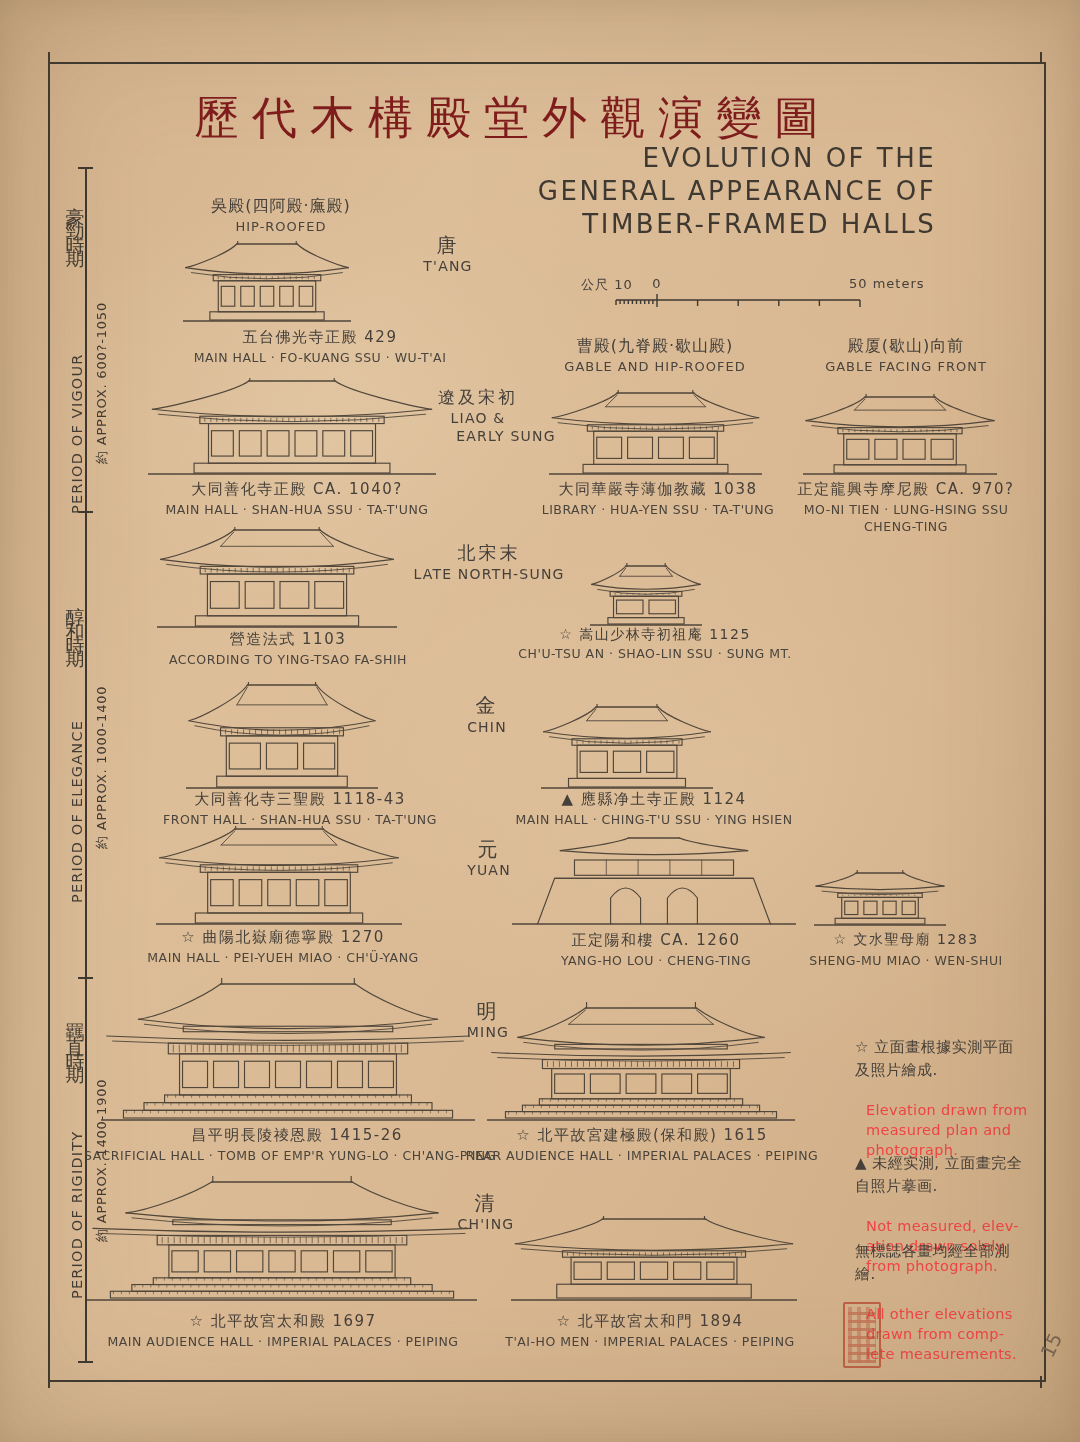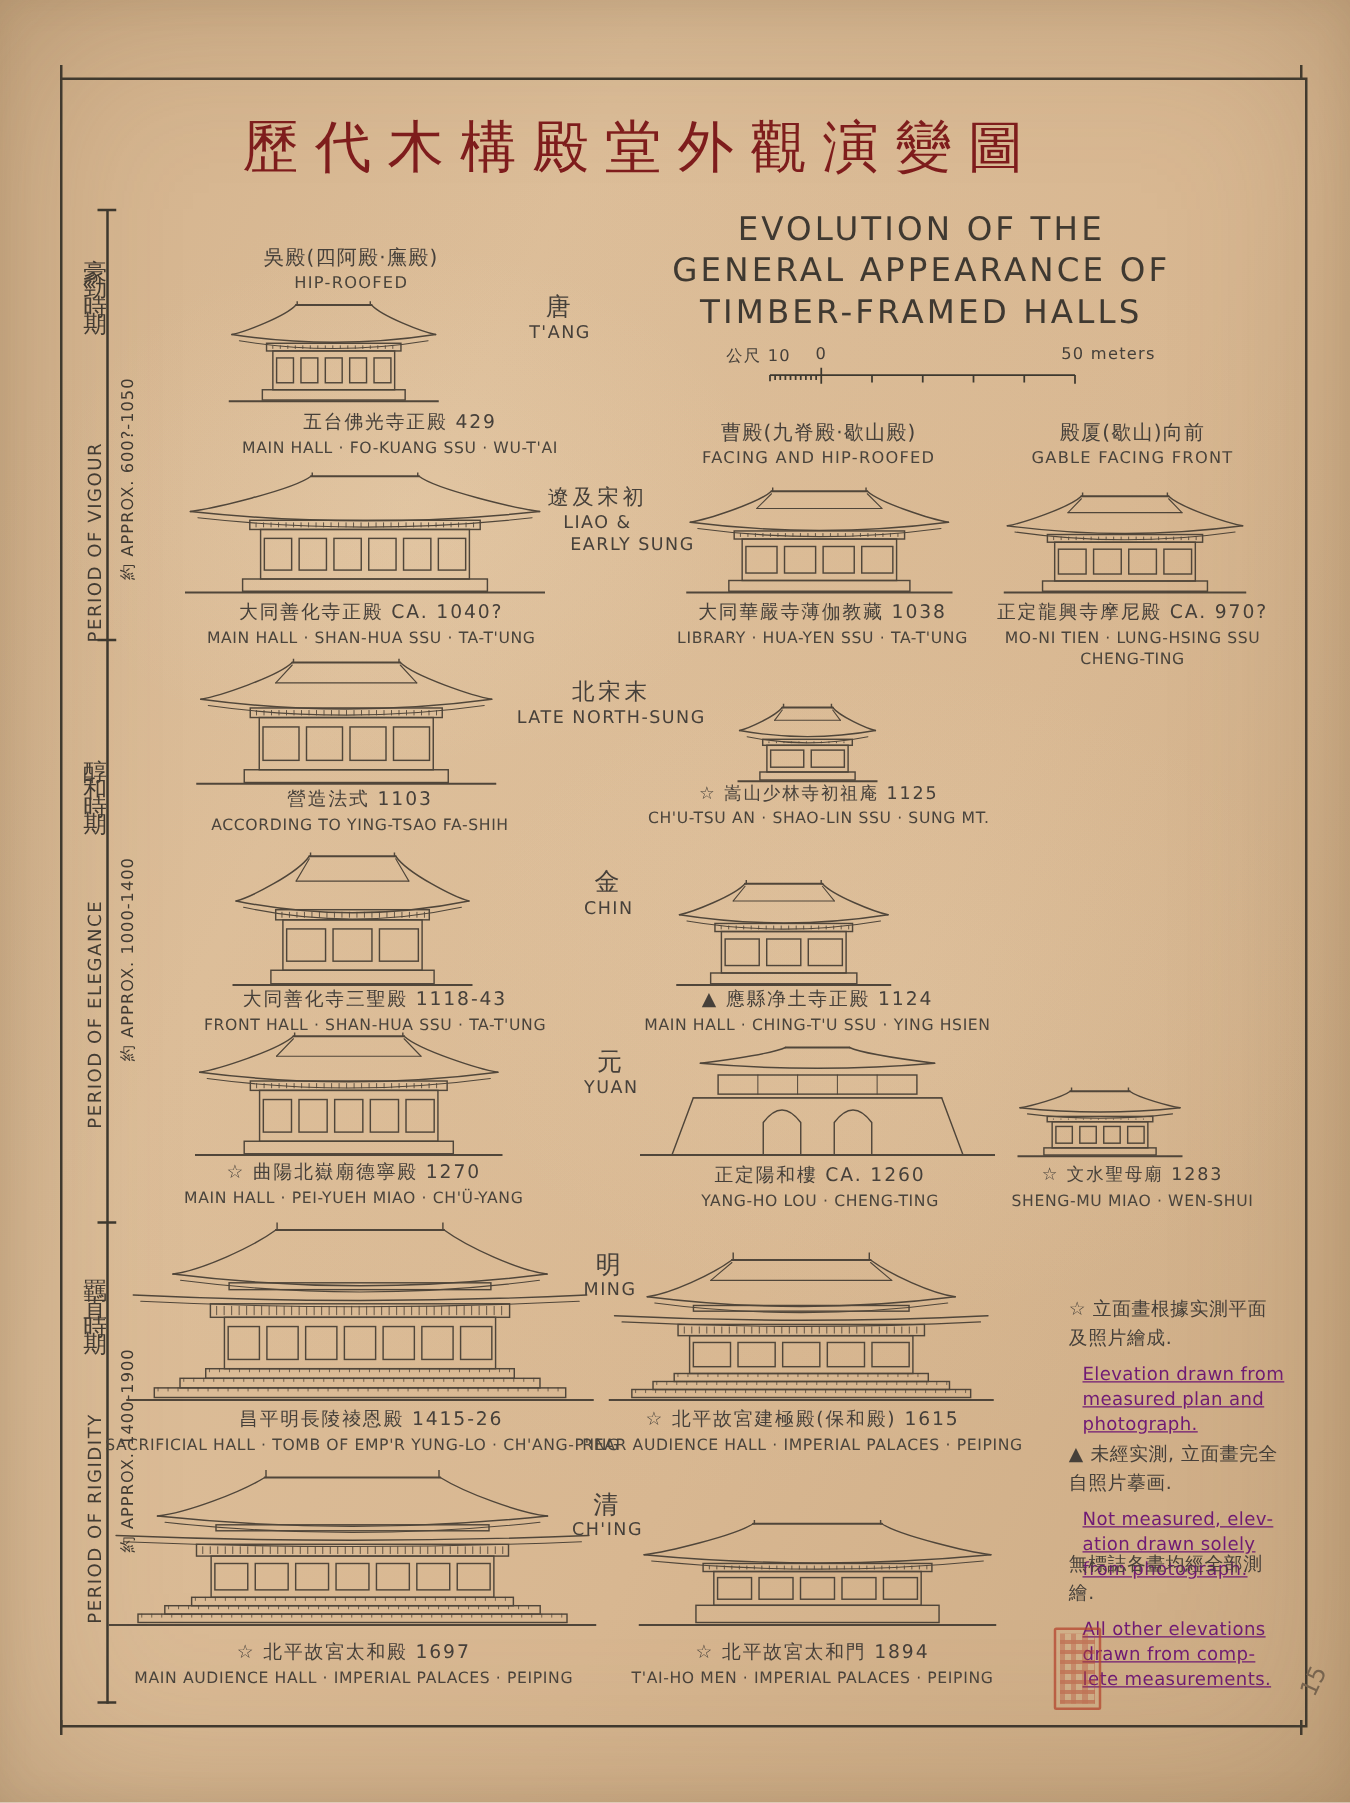--- a/index.html
+++ b/index.html
@@ -29,41 +29,41 @@
   .cap-en{font-size:12.5px;letter-spacing:.5px;white-space:nowrap;color:#4a443c;}
   .period-cn{writing-mode:vertical-rl;text-orientation:upright;font-size:19px;letter-spacing:14px;color:#413b33;}
   .rot{transform:rotate(-90deg);transform-origin:0 0;white-space:nowrap;font-size:14.5px;letter-spacing:1.2px;color:#413b33;}
   .rot.range{font-size:13px;letter-spacing:.8px;}
   .axis-line{width:2px;background:#3d382f;}
   .axis-tick{height:2px;width:15px;background:#3d382f;}
   .overshoot{background:#3d382f;}
   .scale-label{font-size:13px;letter-spacing:1px;white-space:nowrap;}
   .legend{width:174px;}
   .leg-cn{font-size:15px;line-height:1.5;letter-spacing:.5px;}
-  .leg-en{font-size:14.5px;line-height:1.38;margin-top:9px;margin-left:11px;letter-spacing:.3px;color:#701a75;text-decoration:underline;}
+  .leg-en{font-size:14.5px;line-height:1.38;margin-top:19px;margin-left:11px;letter-spacing:.3px;color:#ef4444;}
   .seal{width:34px;height:62px;border:2.5px solid rgba(182,69,47,.75);border-radius:2px;}
   .seal-inner{
     position:absolute;inset:3px;opacity:.55;filter:blur(.5px);
     background:
       repeating-linear-gradient(0deg, rgba(182,69,47,.85) 0 3px, transparent 3px 8px),
       repeating-linear-gradient(90deg, rgba(182,69,47,.6) 0 4px, transparent 4px 9px);
   }
   .page-num{font-size:19px;color:#7a6753;transform:rotate(-65deg);}
 </style>
 </head>
 <body>
 
 <div class="abs frame" style="left:48px;top:62px;width:994px;height:1316px;"></div>
 <div class="abs overshoot" style="left:48px;top:52px;width:2px;height:12px;"></div>
 <div class="abs overshoot" style="left:1040px;top:52px;width:2px;height:12px;"></div>
 <div class="abs overshoot" style="left:48px;top:1376px;width:2px;height:12px;"></div>
 <div class="abs overshoot" style="left:1040px;top:1376px;width:2px;height:12px;"></div>
 
 <div class="abs cx title-cn" style="left:513px;top:88px;">歷代木構殿堂外觀演變圖</div>
-<div class="abs cx title-en" style="left:737px;top:168px;">
+<div class="abs cx title-en" style="left:737px;top:142px;text-align:right;">
   <div>EVOLUTION OF THE</div>
   <div>GENERAL APPEARANCE OF</div>
   <div>TIMBER-FRAMED HALLS</div>
 </div>
 
 <div class="abs scale-label" style="left:581px;top:276px;">公尺 10</div>
 <div class="abs cx scale-label" style="left:657px;top:276px;">0</div>
 <div class="abs scale-label" style="left:849px;top:276px;">50 meters</div>
 <svg class="abs" style="left:575px;top:294px;" width="340" height="20" viewBox="0 0 340 20" stroke="#3d382f" stroke-width="1.4">
   <line x1="41" y1="6" x2="285" y2="6"></line>
@@ -99,21 +99,21 @@
 <div class="abs rot" style="left:69px;top:903px;">PERIOD OF ELEGANCE</div>
 <div class="abs rot range" style="left:93px;top:849px;">約 APPROX. 1000-1400</div>
 
 <div class="abs period-cn" style="left:63px;top:1008px;">羈直時期</div>
 <div class="abs rot" style="left:69px;top:1299px;">PERIOD OF RIGIDITY</div>
 <div class="abs rot range" style="left:93px;top:1242px;">約 APPROX. 1400-1900</div>
 
 <div class="abs cx rt-cn" style="left:281px;top:196px;">吳殿(四阿殿·廡殿)</div>
 <div class="abs cx rt-en" style="left:281px;top:219px;">HIP-ROOFED</div>
 <div class="abs cx rt-cn" style="left:655px;top:336px;">曹殿(九脊殿·歇山殿)</div>
-<div class="abs cx rt-en" style="left:655px;top:359px;">FACING AND HIP-ROOFED</div>
+<div class="abs cx rt-en" style="left:655px;top:359px;">GABLE AND HIP-ROOFED</div>
 <div class="abs cx rt-cn" style="left:906px;top:336px;">殿厦(歇山)向前</div>
 <div class="abs cx rt-en" style="left:906px;top:359px;">GABLE FACING FRONT</div>
 
 <div class="abs cx dyn-cn" style="left:448px;top:232px;">唐</div>
 <div class="abs cx dyn-en" style="left:448px;top:258px;">T'ANG</div>
 <div class="abs cx dyn-cn" style="left:478px;top:386px;font-size:17px;">遼及宋初</div>
 <div class="abs cx dyn-en" style="left:478px;top:410px;">LIAO &amp;</div>
 <div class="abs cx dyn-en" style="left:506px;top:428px;">EARLY SUNG</div>
 <div class="abs cx dyn-cn" style="left:489px;top:541px;font-size:18px;">北宋末</div>
 <div class="abs cx dyn-en" style="left:489px;top:566px;">LATE NORTH-SUNG</div>

